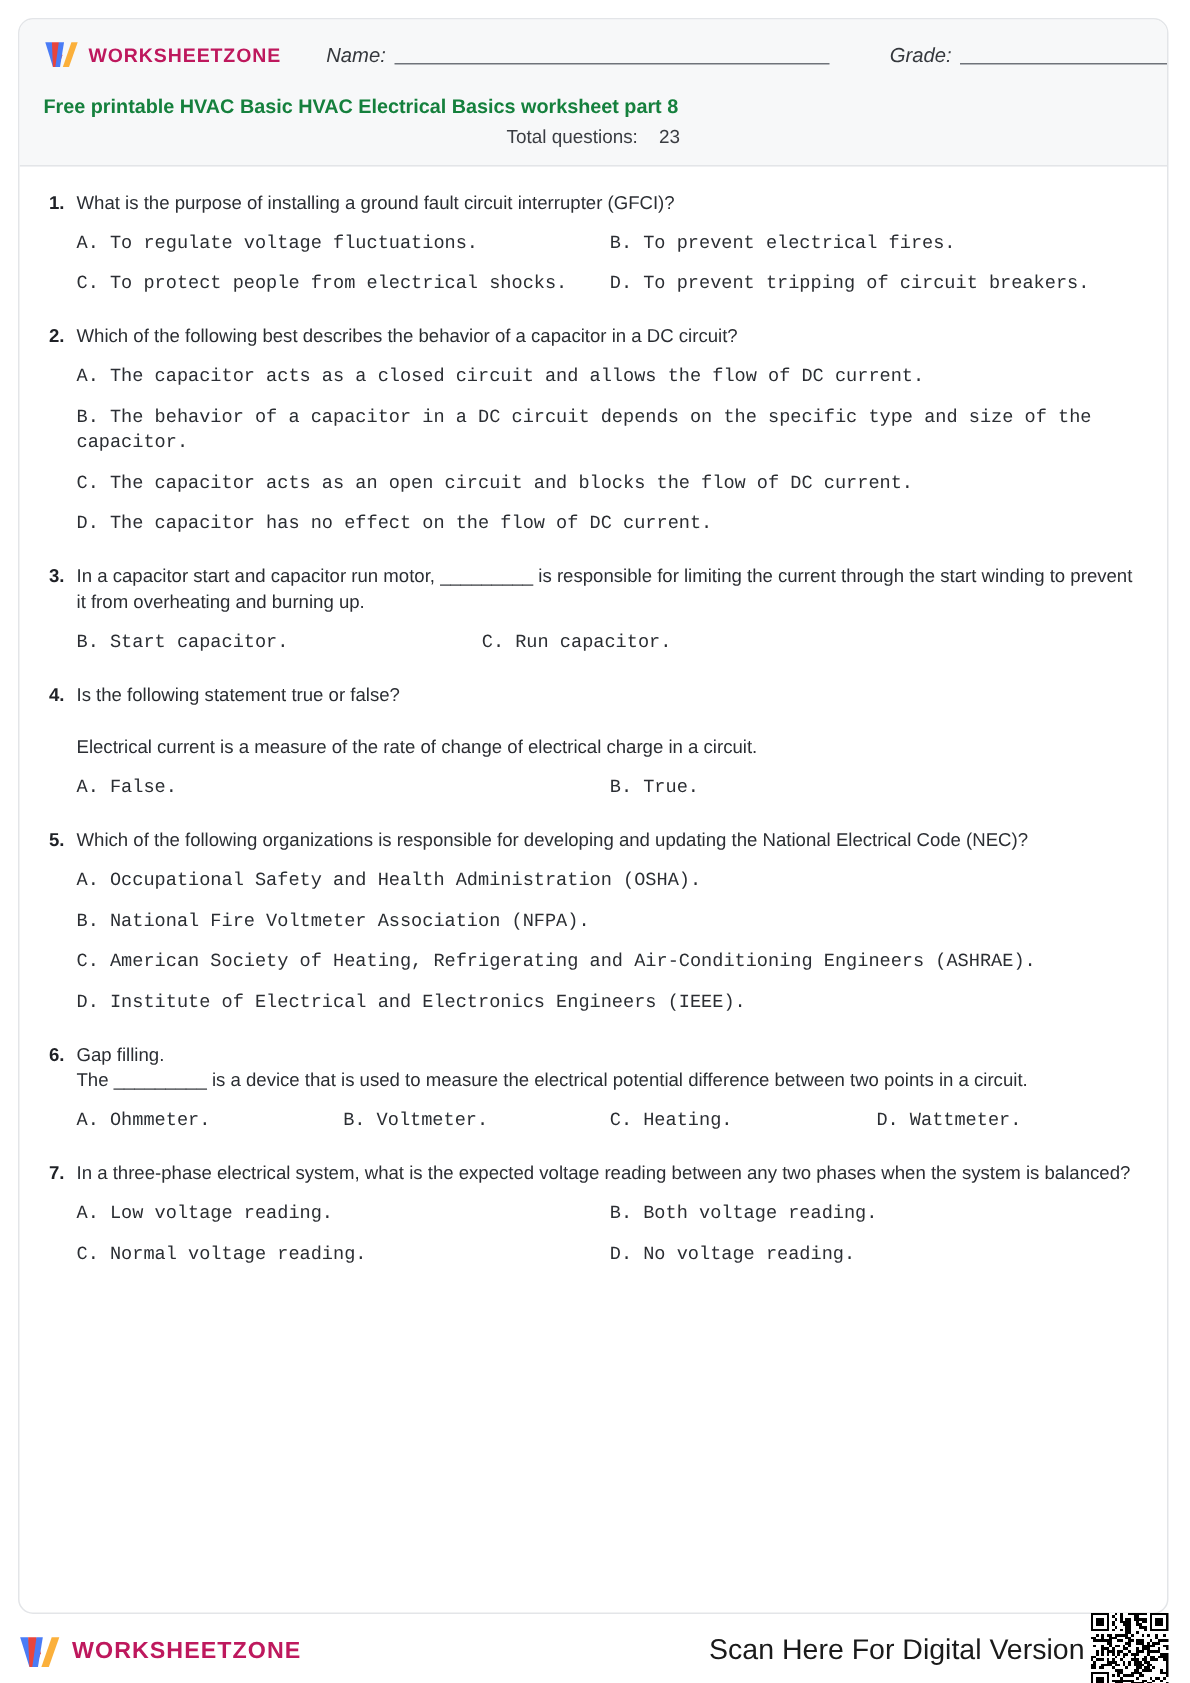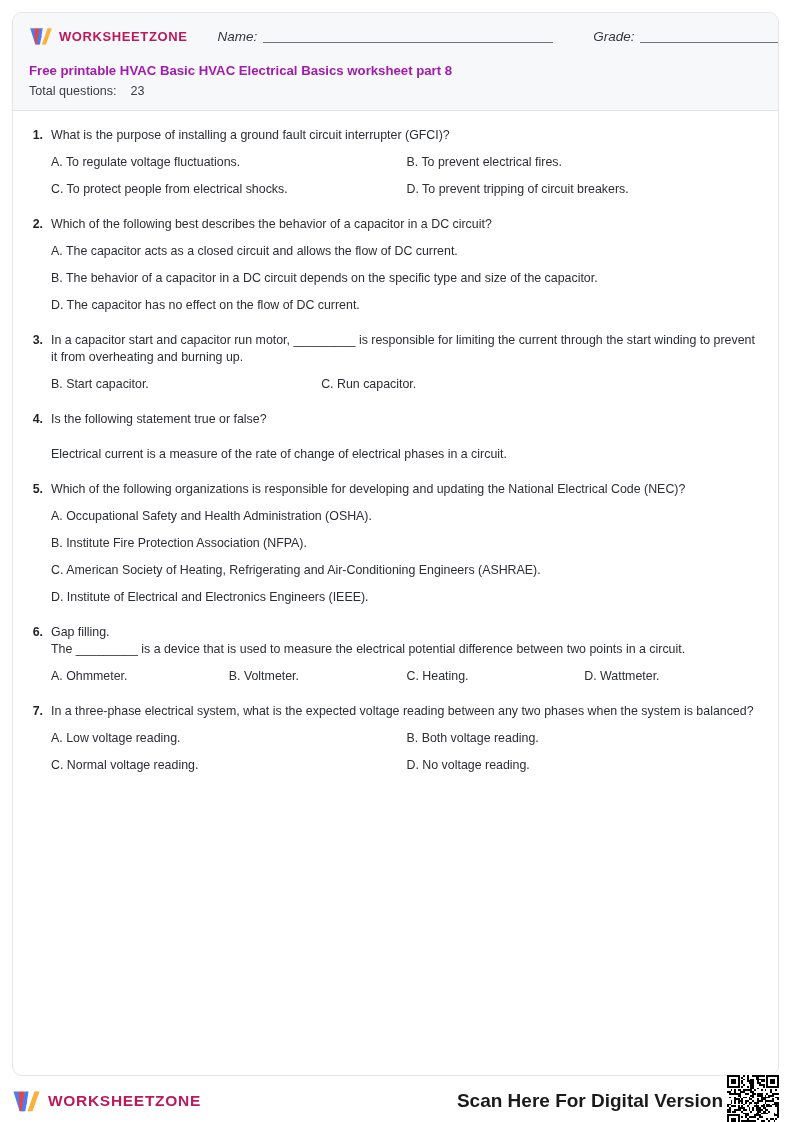--- a/index.html
+++ b/index.html
@@ -78,26 +78,27 @@
     margin-left: 6px;
   }
   .field-name .field-line { width: 290px; }
   .field-grade { margin-left: 40px; }
   .field-grade .field-line { width: 178px; }
 
   .title {
     margin-top: 14px;
     font-size: 13.2px;
     font-weight: bold;
-    color: #a21caf;
+    color: #15803d;
   }
   .meta {
     margin-top: 6px;
     font-size: 12.6px;
     color: #3a3d42;
+    text-align: center;
   }
   .meta-count { margin-left: 14px; }
 
   
   .qbody {
     padding: 16px 16px 0 16px;
     box-sizing: border-box;
   }
   .question {
     display: flex;
@@ -120,21 +121,21 @@
     line-height: 17px;
     color: #2b2e33;
   }
   .qstatement {
     font-size: 12.4px;
     line-height: 17px;
     color: #2b2e33;
     margin-top: 18px;
   }
 
-  .options { margin-top: 10px; }
+  .options { margin-top: 10px; font-family: Liberation Mono, monospace; }
   .opt-row {
     display: flex;
     margin-bottom: 10px;
   }
   .opt-row:last-child { margin-bottom: 0; }
   .opt {
     font-size: 12.4px;
     line-height: 17px;
     color: #2b2e33;
     padding-right: 8px;
@@ -170,21 +171,20 @@
   .footer-right {
     margin-left: auto;
     display: flex;
     align-items: center;
     gap: 4px;
   }
   .scan-text {
     font-size: 19px;
     color: #1a1a1a;
     white-space: nowrap;
-    font-weight: bold;
   }
   .qr {
     width: 52px;
     height: 52px;
     display: block;
   }
 </style>
 </head>
 <body>
 
@@ -248,20 +248,23 @@
         <div class="qcontent">
           <div class="qtext">Which of the following best describes the behavior of a capacitor in a DC circuit?</div>
           <div class="options">
             <div class="opt-row cols-1">
               <div class="opt">A. The capacitor acts as a closed circuit and allows the flow of DC current.</div>
             </div>
             <div class="opt-row cols-1">
               <div class="opt">B. The behavior of a capacitor in a DC circuit depends on the specific type and size of the capacitor.</div>
             </div>
             <div class="opt-row cols-1">
+              <div class="opt">C. The capacitor acts as an open circuit and blocks the flow of DC current.</div>
+            </div>
+            <div class="opt-row cols-1">
               <div class="opt">D. The capacitor has no effect on the flow of DC current.</div>
             </div>
           </div>
         </div>
       </div>
       <div class="question">
         <div class="qnum">3.</div>
         <div class="qcontent">
           <div class="qtext">In a capacitor start and capacitor run motor, _________ is responsible for limiting the current through the start winding to prevent it from overheating and burning up.</div>
           <div class="options">
@@ -269,33 +272,39 @@
               <div class="opt">B. Start capacitor.</div>
               <div class="opt">C. Run capacitor.</div>
             </div>
           </div>
         </div>
       </div>
       <div class="question">
         <div class="qnum">4.</div>
         <div class="qcontent">
           <div class="qtext">Is the following statement true or false?</div>
-          <div class="qstatement">Electrical current is a measure of the rate of change of electrical phases in a circuit.</div>
+          <div class="qstatement">Electrical current is a measure of the rate of change of electrical charge in a circuit.</div>
+          <div class="options">
+            <div class="opt-row cols-2">
+              <div class="opt">A. False.</div>
+              <div class="opt">B. True.</div>
+            </div>
+          </div>
         </div>
       </div>
       <div class="question">
         <div class="qnum">5.</div>
         <div class="qcontent">
           <div class="qtext">Which of the following organizations is responsible for developing and updating the National Electrical Code (NEC)?</div>
           <div class="options">
             <div class="opt-row cols-1">
               <div class="opt">A. Occupational Safety and Health Administration (OSHA).</div>
             </div>
             <div class="opt-row cols-1">
-              <div class="opt">B. Institute Fire Protection Association (NFPA).</div>
+              <div class="opt">B. National Fire Voltmeter Association (NFPA).</div>
             </div>
             <div class="opt-row cols-1">
               <div class="opt">C. American Society of Heating, Refrigerating and Air-Conditioning Engineers (ASHRAE).</div>
             </div>
             <div class="opt-row cols-1">
               <div class="opt">D. Institute of Electrical and Electronics Engineers (IEEE).</div>
             </div>
           </div>
         </div>
       </div>

